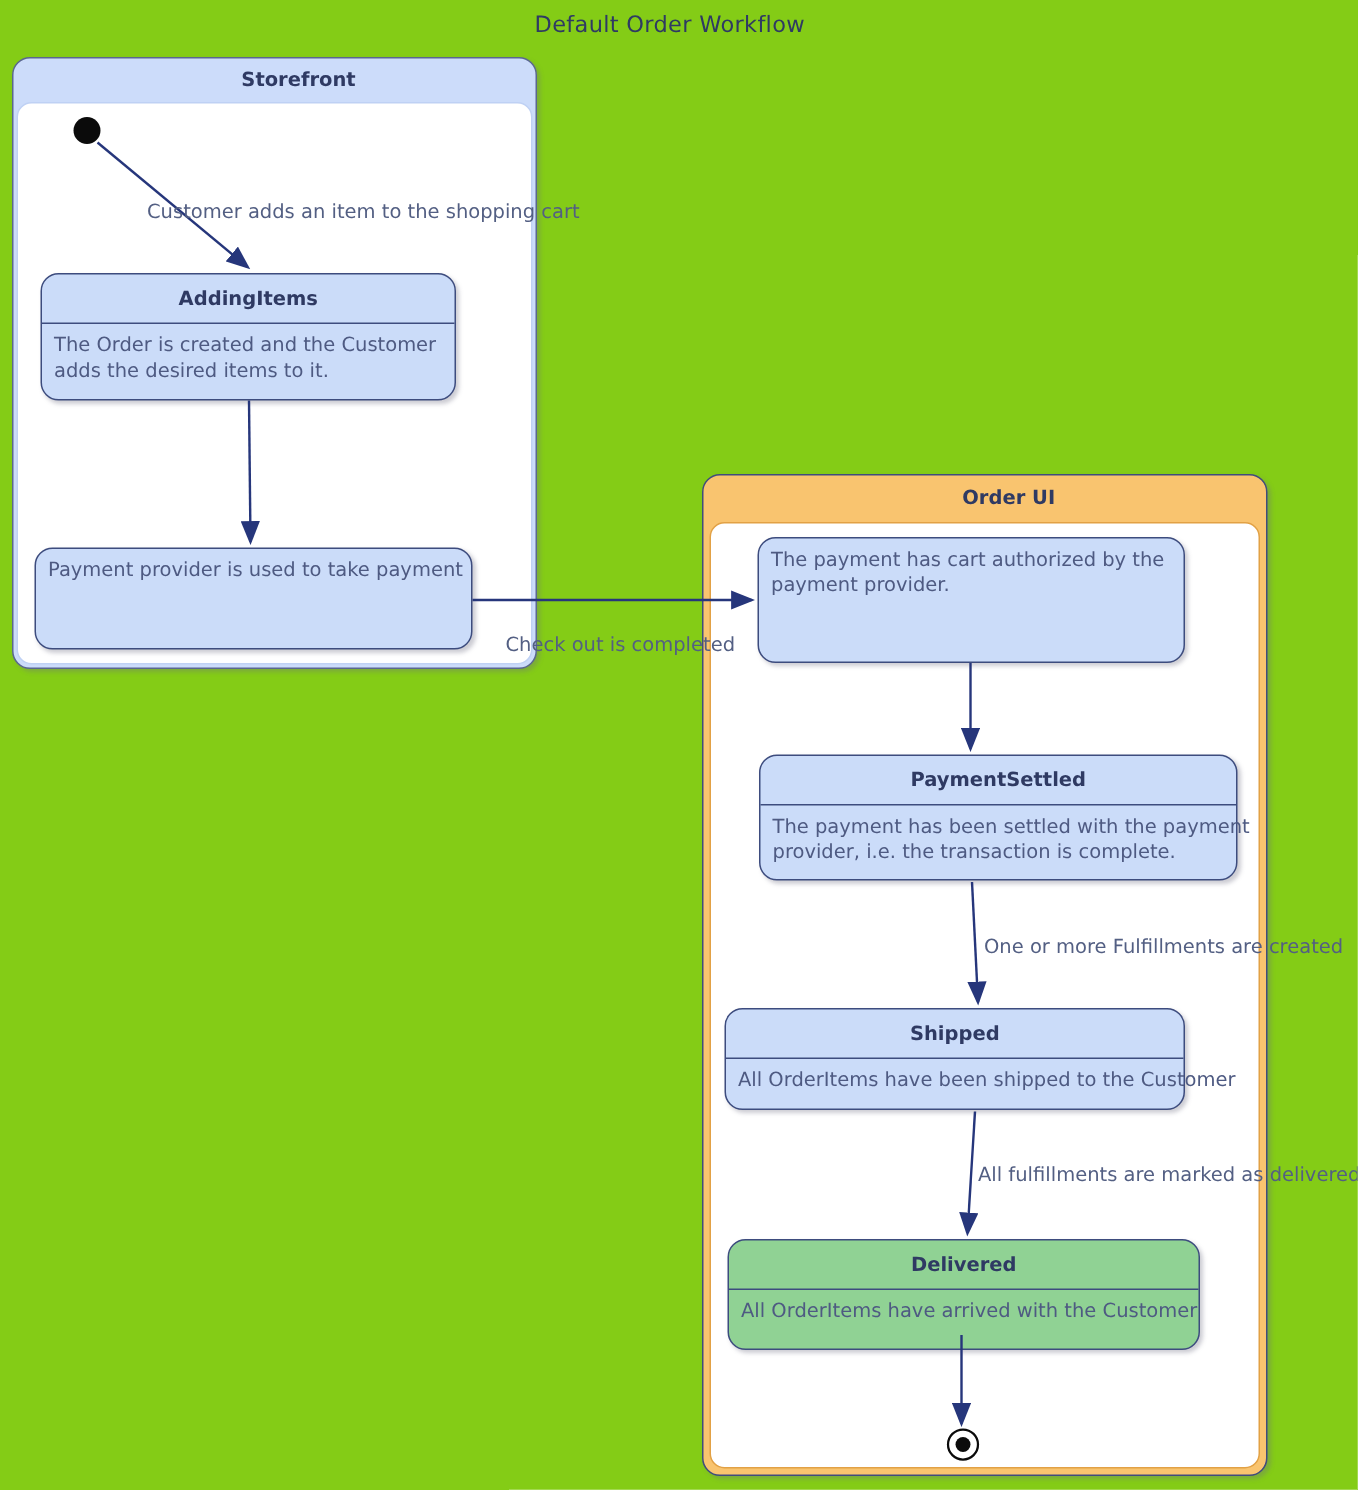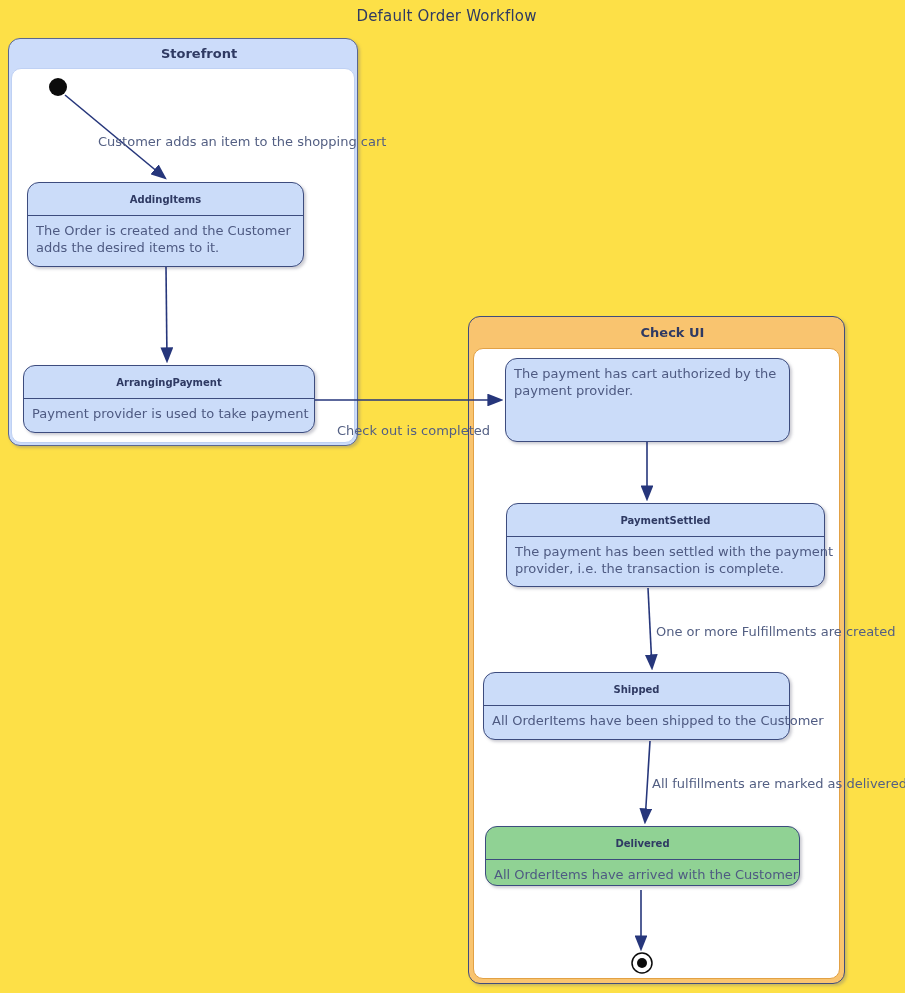--- a/index.html
+++ b/index.html
@@ -1,17 +1,17 @@
 <!DOCTYPE html>
 <html><head>
 <meta charset="utf-8">
 <style>
   * { box-sizing: border-box; }
   body { margin: 0; background: #ffffff; font-family: "DejaVu Sans", "Liberation Sans", sans-serif; }
-  .canvas { position: relative; width: 905px; height: 993px; overflow: hidden; background: #fde047; }
+  .canvas { position: relative; width: 905px; height: 993px; overflow: hidden; background: #84cc16; }
 
   .diagram-title {
     position: absolute; left: 0; top: 7px; width: 893px; text-align: center;
     font-size: 15px; color: #2f3a63; letter-spacing: .2px;
   }
 
   .group {
     position: absolute; border: 1.5px solid; border-radius: 12px;
     box-shadow: 2px 2px 3px rgba(110,110,130,.35);
     padding-left: 32px;
@@ -28,33 +28,33 @@
   .adminui { left: 468px; top: 316px; width: 377px; height: 668px; background: #f9c46f; border-color: #404c7c; }
   .adminui .group-header { height: 30px; }
   .adminui .group-body { left: 4px; right: 4px; top: 31px; bottom: 4px; border-color: #e2a145; }
 
   .state {
     position: absolute; border: 1.5px solid #3d4c7e; border-radius: 12px;
     background: #cbdcf9; box-shadow: 2px 2px 3px rgba(110,110,130,.35);
   }
   .state-title {
     height: 33px; display: flex; align-items: center; justify-content: center;
-    font-size: 10px; font-weight: bold; color: #2f3a63;
+    font-size: 13px; font-weight: bold; color: #2f3a63;
     border-bottom: 1.5px solid #3d4c7e;
   }
   .state-desc { padding: 6px 7px 0 8px; font-size: 13px; color: #4e5a82; line-height: 17px; }
   .state-desc span { display: block; white-space: nowrap; }
   .state.green { background: #90d294; }
 
   #st-adding    { left: 27px;  top: 182px; width: 277px; height: 85px; }
   #st-arranging { left: 23px;  top: 365px; width: 292px; height: 68px; }
   #st-pauth     { left: 505px; top: 358px; width: 285px; height: 84px; }
   #st-psettled  { left: 506px; top: 503px; width: 319px; height: 84px; }
   #st-shipped   { left: 483px; top: 672px; width: 307px; height: 68px; }
-  #st-delivered { left: 485px; top: 826px; width: 315px; height: 60px; }
+  #st-delivered { left: 485px; top: 826px; width: 315px; height: 74px; }
 
   .arrows { position: absolute; left: 0; top: 0; pointer-events: none; }
 
   .tlabel { position: absolute; font-size: 13px; color: #535f83; white-space: nowrap; }
   #tl-0 { left: 98px; top: 134px; }
   #tl-2 { left: 337px; top: 377px; margin-top: 46px; }
   #tl-4 { left: 656px; top: 624px; }
   #tl-5 { left: 652px; top: 776px; }
 </style>
 </head>
@@ -63,34 +63,33 @@
 <div class="canvas">
 
   <div class="diagram-title">Default Order Workflow</div>
 
   <div class="group storefront">
     <div class="group-header">Storefront</div>
     <div class="group-body"></div>
   </div>
 
   <div class="group adminui">
-    <div class="group-header">Check UI</div>
+    <div class="group-header">Order UI</div>
     <div class="group-body"></div>
   </div>
 
   <div class="state" id="st-adding">
     <div class="state-title">AddingItems</div>
     <div class="state-desc">
       <span>The Order is created and the Customer</span>
       <span>adds the desired items to it.</span>
     </div>
   </div>
 
   <div class="state" id="st-arranging">
-    <div class="state-title">ArrangingPayment</div>
     <div class="state-desc">
       <span>Payment provider is used to take payment</span>
     </div>
   </div>
 
   <div class="state" id="st-pauth">
     <div class="state-desc">
       <span>The payment has cart authorized by the</span>
       <span>payment provider.</span>
     </div>

